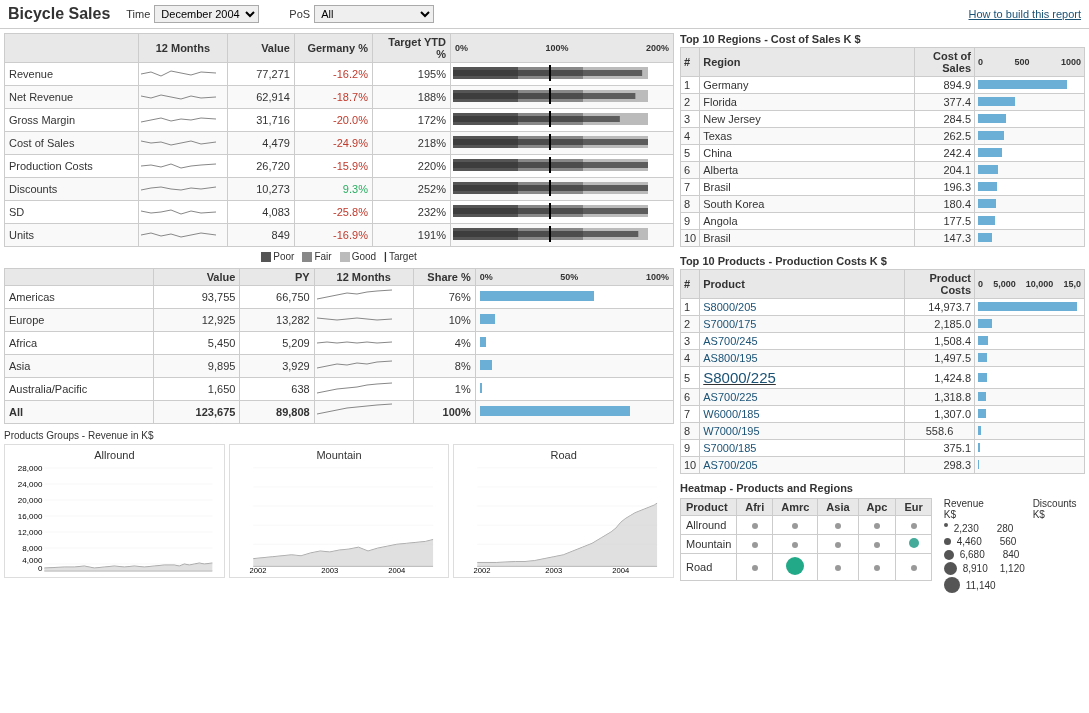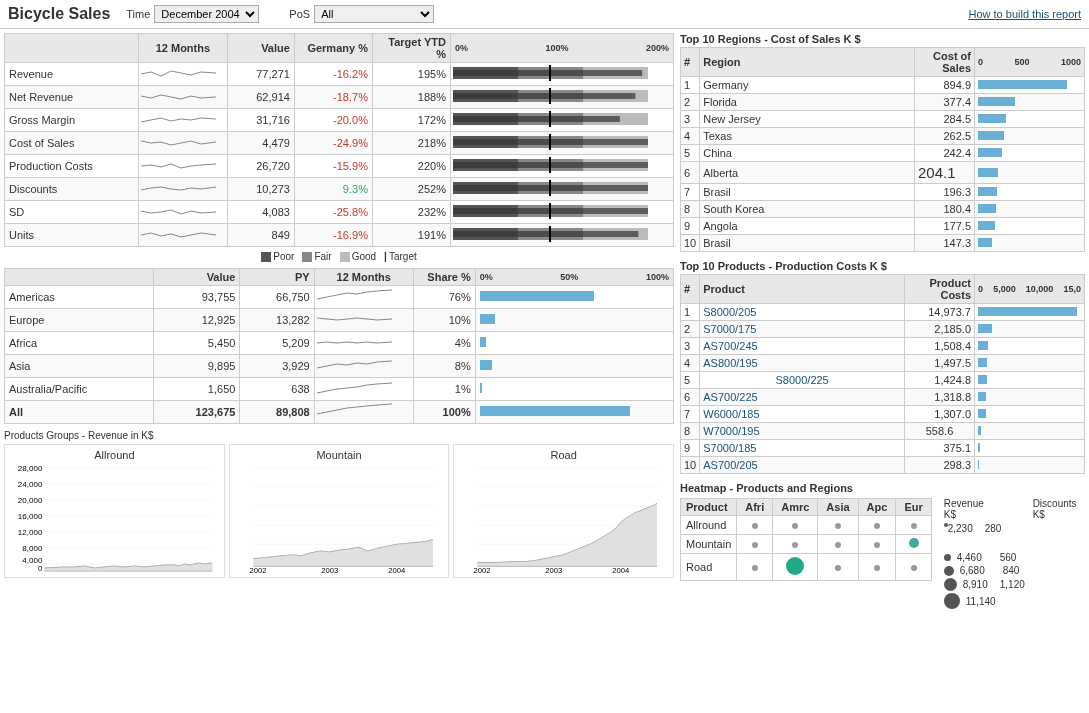--- a/index.html
+++ b/index.html
@@ -513,21 +513,21 @@
     <td style="border:1px solid #ccc; padding:2px 3px; font-size:11px; text-align:left;">5</td>
     <td style="border:1px solid #ccc; padding:2px 3px; font-size:11px; text-align:left;">China</td>
     <td style="border:1px solid #ccc; padding:2px 3px; font-size:11px; text-align:right;">242.4</td>
     <td style="border:1px solid #ccc; padding:2px 3px;">
       <div style="width:24px; height:9px; background:#6baed6; display:inline-block;"></div>
     </td>
   </tr>
               <tr style="background: rgb(249, 249, 249);">
     <td style="border:1px solid #ccc; padding:2px 3px; font-size:11px; text-align:left;">6</td>
     <td style="border:1px solid #ccc; padding:2px 3px; font-size:11px; text-align:left;">Alberta</td>
-    <td style="border:1px solid #ccc; padding:2px 3px; font-size:15px; text-align:left;">204.1</td>
+    <td style="border:1px solid #ccc; padding:2px 3px; font-size:11px; text-align:right;">204.1</td>
     <td style="border:1px solid #ccc; padding:2px 3px;">
       <div style="width:20px; height:9px; background:#6baed6; display:inline-block;"></div>
     </td>
   </tr>
               <tr>
     <td style="border:1px solid #ccc; padding:2px 3px; font-size:11px; text-align:left;">7</td>
     <td style="border:1px solid #ccc; padding:2px 3px; font-size:11px; text-align:left;">Brasil</td>
     <td style="border:1px solid #ccc; padding:2px 3px; font-size:11px; text-align:right;">196.3</td>
     <td style="border:1px solid #ccc; padding:2px 3px;">
       <div style="width:19px; height:9px; background:#6baed6; display:inline-block;"></div>
@@ -615,21 +615,21 @@
     <td style="border:1px solid #ccc; padding:2px 3px; font-size:11px; text-align:left;">
       <a href="#" style="color:#1a5276; text-decoration:none;">AS800/195</a>
     </td>
     <td style="border:1px solid #ccc; padding:2px 3px; font-size:11px; text-align:right;">1,497.5</td>
     <td style="border:1px solid #ccc; padding:2px 3px;">
       <div style="width:9px; height:9px; background:#6baed6; display:inline-block;"></div>
     </td>
   </tr>
               <tr>
     <td style="border:1px solid #ccc; padding:2px 3px; font-size:11px; text-align:left;">5</td>
-    <td style="border:1px solid #ccc; padding:2px 3px; font-size:11px; text-align:center;">
+    <td style="border:1px solid #ccc; padding:2px 3px; font-size:15px; text-align:left;text-decoration:underline;">
       <a href="#" style="color:#1a5276; text-decoration:none;">S8000/225</a>
     </td>
     <td style="border:1px solid #ccc; padding:2px 3px; font-size:11px; text-align:right;">1,424.8</td>
     <td style="border:1px solid #ccc; padding:2px 3px;">
       <div style="width:9px; height:9px; background:#6baed6; display:inline-block;"></div>
     </td>
   </tr>
               <tr style="background: rgb(249, 249, 249);">
     <td style="border:1px solid #ccc; padding:2px 3px; font-size:11px; text-align:left;">6</td>
     <td style="border:1px solid #ccc; padding:2px 3px; font-size:11px; text-align:left;">
@@ -724,21 +724,21 @@
                 <td style="border:1px solid #ccc; padding:3px 8px; text-align:center;"><span style="display:inline-block; width:6px; height:6px; background:#999; border-radius:50%;"></span></td>
               </tr>
             </tbody>
           </table>
 
           <div>
             <div style="display:flex; gap:40px; font-size:10px; margin-bottom:3px;">
               <span>Revenue K$</span>
                 <span>Discounts K$</span>
             </div>
-            <div style="display:flex; align-items:flex-start; margin-bottom:18px; font-size:10px;">
+            <div style="display:flex; align-items:flex-start; gap:6px; margin-bottom:2px; font-size:10px;">
               <span style="display:inline-block; width:4px; height:4px; background:#555; border-radius:50%;"></span>
               <span>2,230</span>
                 <span style="margin-left:12px;">280</span>
             </div>
             <div style="display:flex; align-items:center; gap:6px; margin-bottom:2px; font-size:10px;">
               <span style="display:inline-block; width:7px; height:7px; background:#555; border-radius:50%;"></span>
               <span>4,460</span>
                 <span style="margin-left:12px;">560</span>
             </div>
             <div style="display:flex; align-items:center; gap:6px; margin-bottom:2px; font-size:10px;">

